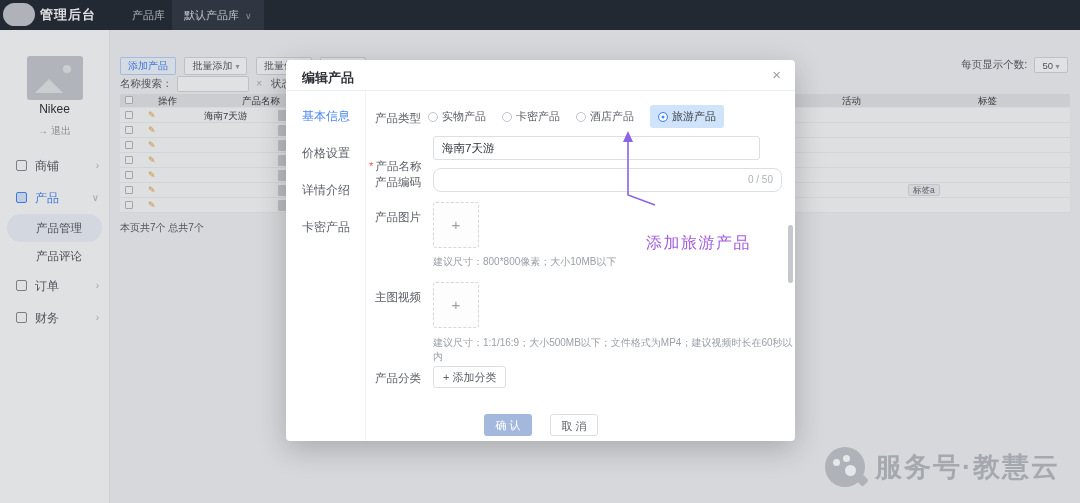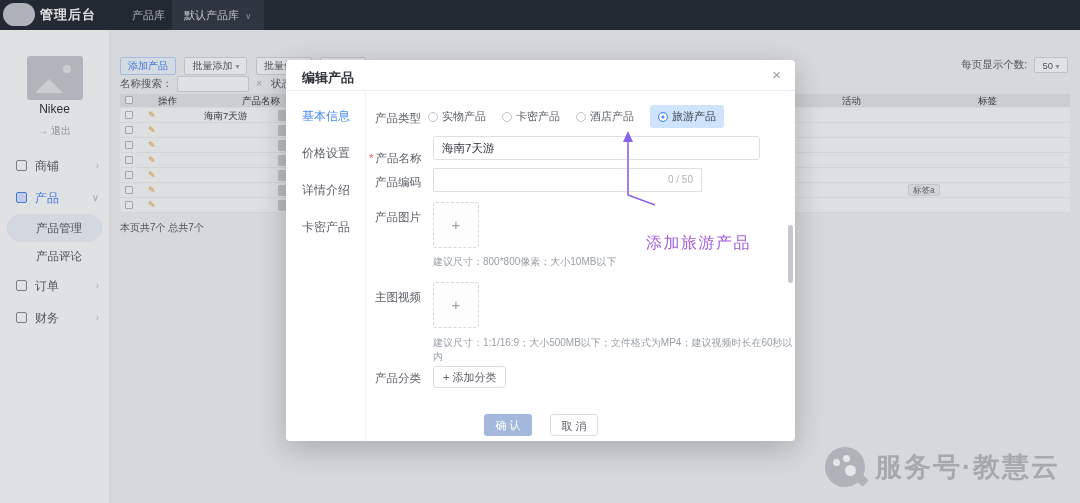--- a/index.html
+++ b/index.html
@@ -69,21 +69,21 @@
   .f-label { position:absolute; font-size:11.5px; color:#5a5e66; }
   .req { color:#f15c5c; margin-right:2px; }
   .type-row { position:absolute; left:142px; top:45px; display:flex; align-items:center;gap:7px; }
   .type-opt { display:flex; align-items:center; margin-right:9px; cursor:pointer; }
   .radio { width:10px; height:10px; border:1px solid #c0c4cc; border-radius:50%; background:#fff; margin-right:4px; flex:none; }
   .radio.checked { border-color:#4a87f7; background:#4a87f7; box-shadow:inset 0 0 0 2.5px #fff; }
   .type-opt .t-lbl { font-size:11px; color:#5a5e66; }
   .type-opt.selected { background:#cfe3fb; border-radius:3px; padding:4px 8px; margin-right:0; }
   .type-opt.selected .t-lbl { color:#3a3d42; }
   .inp { position:absolute; left:147px; width:327px; height:24px; border:1px solid #dcdfe6; border-radius:3px; background:#fff; font-size:11.5px; color:#2f3238; padding:0 8px; font-family:inherit; outline:none; }
-  .inp-wrap { position:absolute; left:147px; width:269px; height:24px; border:1px solid #dcdfe6; border-radius:1px; background:#fff; }
+  .inp-wrap { position:absolute; left:147px; width:349px; height:24px; border:1px solid #dcdfe6; border-radius:8px; background:#fff; }
   .inp-wrap input { position:absolute; left:0; top:0; width:250px; height:22px; border:none; outline:none; background:transparent; font-size:11.5px; padding:0 8px; font-family:inherit; }
   .counter { position:absolute; right:8px; top:0; line-height:22px; font-size:10px; color:#aeb2b8; }
   .upload { position:absolute; left:147px; width:46px; height:46px; border:1px dashed #d4d7db; border-radius:3px; background:#fdfdfe; text-align:center; cursor:pointer; }
   .upload .plus { line-height:44px; font-size:15px; color:#9a9da3; }
   .hint { position:absolute; left:147px; font-size:10px; color:#9aa0a8; }
   .add-cat { position:absolute; left:147px; top:306px; height:22px; line-height:20px; border:1px solid #dcdfe6; border-radius:3px; background:#fff; font-size:11px; color:#5a5e66; padding:0 9px; cursor:pointer; }
   .btn { position:absolute; top:354px; width:48px; height:22px; line-height:22px; text-align:center; font-size:11px; border-radius:3px; cursor:pointer; }
   .btn-confirm { left:198px; background:#a3b8dc; color:#fff; }
   .btn-cancel { left:264px; background:#fff; border:1px solid #dcdfe6; color:#5a5e66; }
   .m-scroll { position:absolute; right:2px; top:165px; width:5px; height:58px; background:#c6c8cd; border-radius:3px; cursor:pointer; }
@@ -239,21 +239,21 @@
       <span class="type-opt">
           <span class="radio"></span>
           <span class="t-lbl">酒店产品</span>
         </span>
       <span class="type-opt selected">
           <span class="radio checked"></span>
           <span class="t-lbl">旅游产品</span>
         </span>
     </div>
 
-    <div class="f-label" style="left:83px; top:91px;"><span class="req">*</span><span>产品名称</span></div>
+    <div class="f-label" style="left:83px; top:99px;"><span class="req">*</span><span>产品名称</span></div>
     <input class="inp" style="top: 76px;" value="海南7天游">
 
     <div class="f-label" style="left:89px; top:115px;">产品编码</div>
     <div class="inp-wrap" style="top:108px;">
       <input style="">
       <span class="counter">0 / 50</span>
     </div>
 
     <div class="f-label" style="left:89px; top:150px;">产品图片</div>
     <div class="upload" style="top:142px;"><span class="plus">+</span></div>

